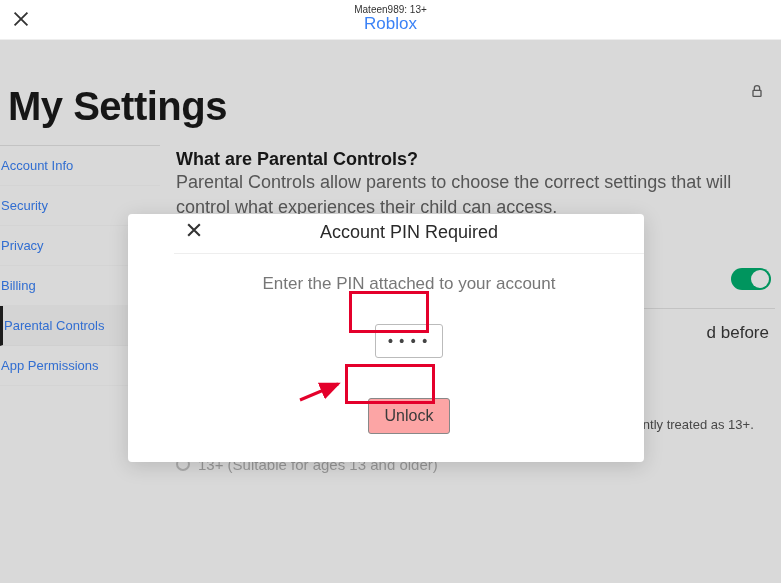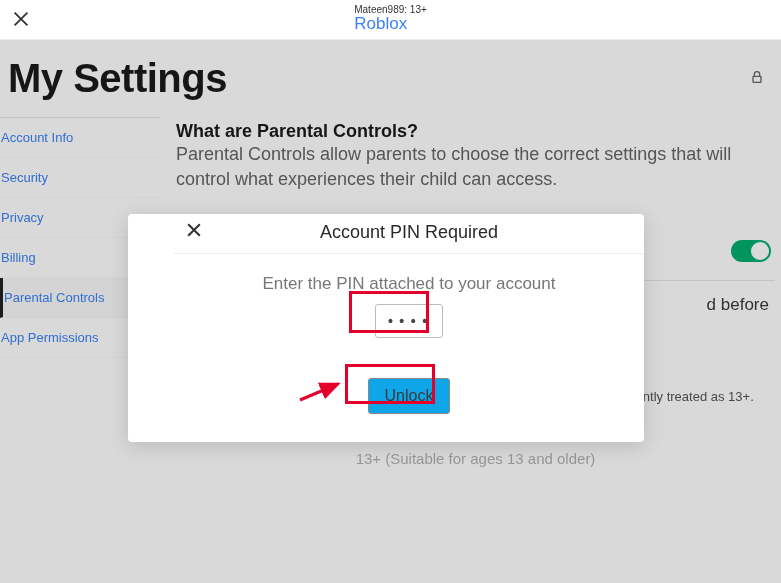--- a/index.html
+++ b/index.html
@@ -24,21 +24,21 @@
     left: 10px;
     top: 8px;
     width: 24px;
     height: 24px;
     cursor: pointer;
   }
   .topbar .close-x svg { width: 22px; height: 22px; stroke: #333; stroke-width: 2; }
   .topbar .centerwrap {
     position: absolute;
     left: 50%; transform: translateX(-50%);
-    text-align: left;
+    text-align: center;
     line-height: 1.1;
     top: 4px;
   }
   .topbar .userline { font-size: 10px; color: #333; }
   .topbar .appname { font-size: 17px; color: #3b82f6; }
 
   .dimmer {
     position: absolute;
     left: 0; top: 40px; right: 0; bottom: 0;
     background: rgba(0,0,0,0.15);
@@ -54,20 +54,21 @@
     display: flex;
     align-items: center;
     justify-content: space-between;
     padding: 16px 16px 8px 8px;
   }
   .page-title {
     font-size: 40px;
     font-weight: 800;
     color: #1b1b1b;
     letter-spacing: -0.5px;
+    margin-top: 28px;
   }
   .lock-icon { color: #555; }
   .lock-icon svg { width: 16px; height: 16px; stroke: #666; fill: none; stroke-width: 2; }
 
   .content {
     display: flex;
     margin-top: 8px;
     height: 470px;
   }
   .sidebar {
@@ -127,21 +128,21 @@
   }
   .tail-text {
     font-size: 17px; color: #3a3a3a;
     margin-bottom: 30px;
   }
   .allowed-desc { font-size: 13px; color: #555; line-height: 1.6; }
   .allowed-desc .hl { font-weight: 600; color: #3a3a3a; }
   .radio-row {
     margin-top: 20px;
     font-size: 15px; color: #555;
-    display: flex; align-items: center; gap: 8px; flex-direction: column;
+    display: flex; align-items: center; gap: 8px;
   }
   .radio-circle {
     width: 14px; height: 14px; border: 2px solid #888; border-radius: 50%;
     display: inline-block;
   }
 
   
   .modal {
     position: absolute;
     z-index: 30;
@@ -170,21 +171,21 @@
     cursor: pointer;
   }
   .modal-close svg { width: 20px; height: 20px; stroke: #333; stroke-width: 2.5; }
   .modal-body {
     padding: 20px 20px 28px 20px;
     text-align: center;
   }
   .modal-msg {
     font-size: 17px;
     color: #777;
-    margin-bottom: 10px;
+    margin-bottom: 30px;
   }
   .pin-input {
     width: 68px;
     height: 34px;
     border: 1px solid #bbb;
     border-radius: 3px;
     text-align: center;
     letter-spacing: 3px;
     font-size: 14px;
     color: #444;
@@ -195,21 +196,21 @@
   }
   .unlock-btn {
     display: inline-block;
     margin-top: 40px;
     border: 1px solid #888;
     border-radius: 3px;
     padding: 8px 16px;
     font-size: 16px;
     color: #3a3a3a;
     cursor: pointer;
-    background: #0ea5e9;
+    background: #fca5a5;
   }
 
   
   .annot {
     position: absolute;
     border: 3px solid #e4002b;
     z-index: 40;
     pointer-events: none;
   }
   .arrow {

